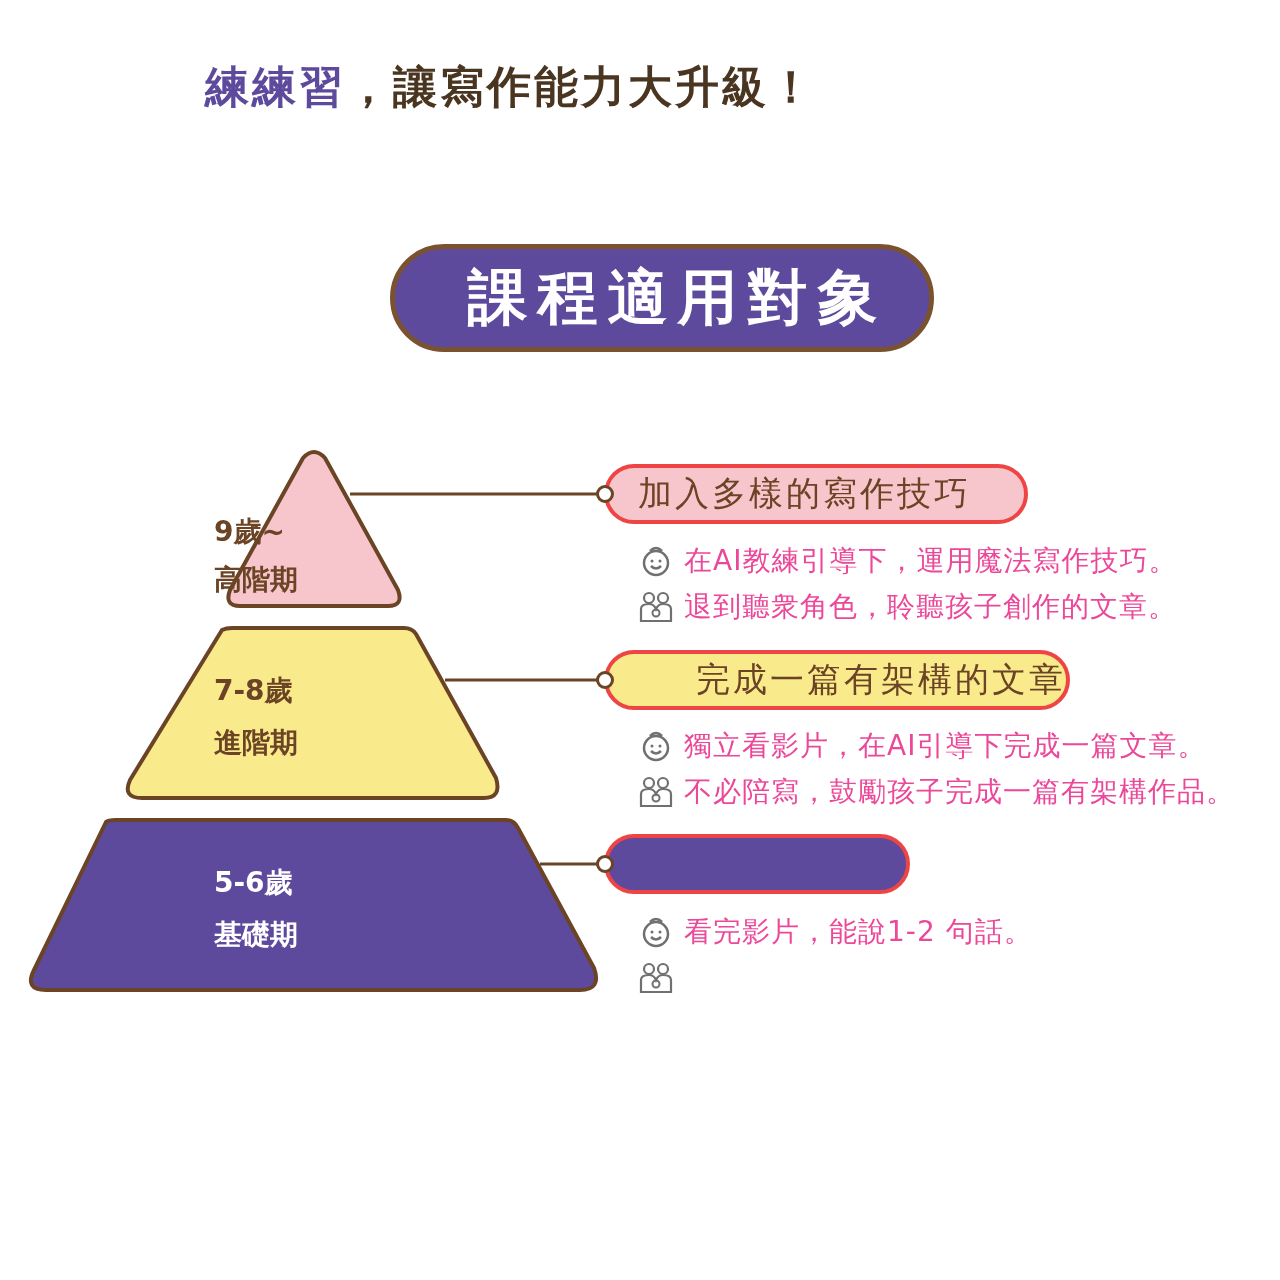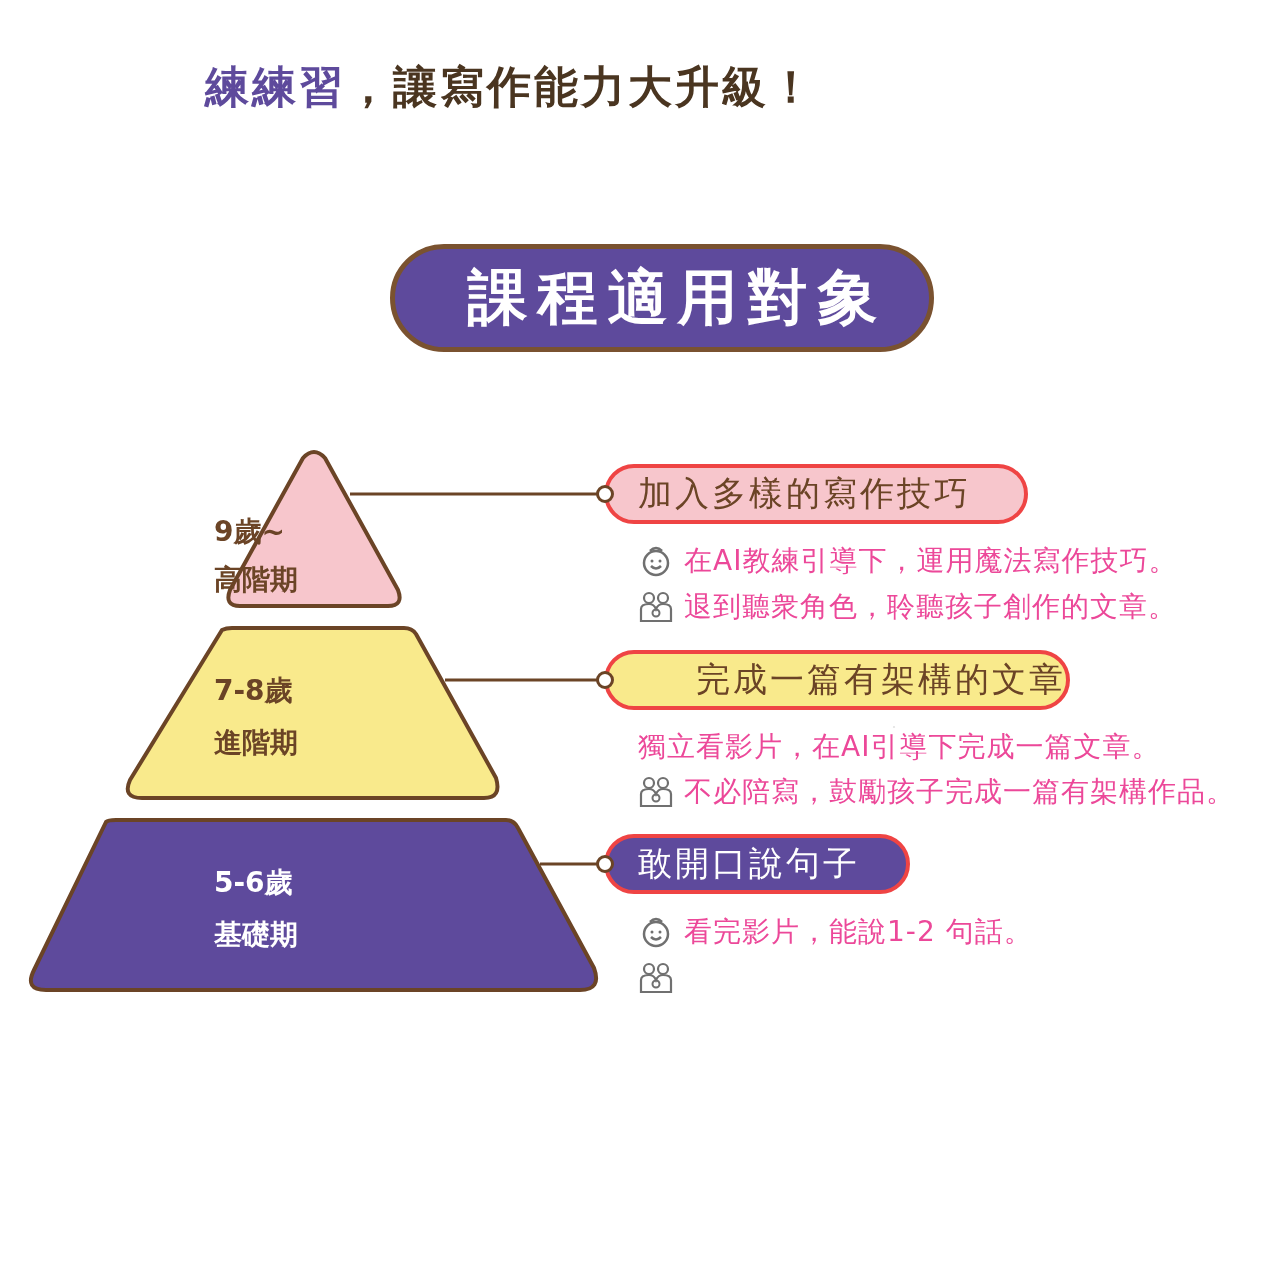--- a/index.html
+++ b/index.html
@@ -98,21 +98,21 @@
       <path d="M3,32 L3,20 Q3,15 11,15 Q16,15 18,20 Q20,15 25,15 Q33,15 33,20 L33,32 Z" fill="none" stroke="#707070" stroke-width="2.2"></path>
       <circle cx="18" cy="24" r="3.5" fill="none" stroke="#707070" stroke-width="2"></circle>
     </svg>
   <span>退到聽衆角色，聆聽孩子創作的文章。</span>
 </div>
 
 <div class="tag yellow" style="left:604px; top:650px; width:466px;">
   <span class="knob"></span>
   <span>完成一篇有架構的文章</span>
 </div>
-<div class="desc" style="left:638px; top:726px;flex-direction:column;">
+<div class="desc" style="left:638px; top:726px;">
   <svg class="ico" viewBox="0 0 36 36">
       <circle cx="18" cy="20" r="12" fill="none" stroke="#707070" stroke-width="2.5"></circle>
       <path d="M12,8 Q18,2 24,8" fill="none" stroke="#707070" stroke-width="2.5"></path>
       <circle cx="14" cy="18" r="1.5" fill="#707070"></circle>
       <circle cx="22" cy="18" r="1.5" fill="#707070"></circle>
       <path d="M13,23 Q18,28 23,23" fill="none" stroke="#707070" stroke-width="2.5"></path>
     </svg>
   <span>獨立看影片，在AI引導下完成一篇文章。</span>
 </div>
 <div class="desc" style="left:638px; top:772px;text-align:right;">
@@ -120,21 +120,20 @@
       <circle cx="11" cy="9" r="5" fill="none" stroke="#707070" stroke-width="2.2"></circle>
       <circle cx="25" cy="9" r="5" fill="none" stroke="#707070" stroke-width="2.2"></circle>
       <path d="M3,32 L3,20 Q3,15 11,15 Q16,15 18,20 Q20,15 25,15 Q33,15 33,20 L33,32 Z" fill="none" stroke="#707070" stroke-width="2.2"></path>
       <circle cx="18" cy="24" r="3.5" fill="none" stroke="#707070" stroke-width="2"></circle>
     </svg>
   <span>不必陪寫，鼓勵孩子完成一篇有架構作品。</span>
 </div>
 
 <div class="tag purple" style="left:604px; top:834px; width:306px;">
   <span class="knob"></span>
-  <span>敢開口說句子</span>
 </div>
 <div class="desc" style="left:638px; top:912px;">
   <svg class="ico" viewBox="0 0 36 36">
       <circle cx="18" cy="20" r="12" fill="none" stroke="#707070" stroke-width="2.5"></circle>
       <path d="M12,8 Q18,2 24,8" fill="none" stroke="#707070" stroke-width="2.5"></path>
       <circle cx="14" cy="18" r="1.5" fill="#707070"></circle>
       <circle cx="22" cy="18" r="1.5" fill="#707070"></circle>
       <path d="M13,23 Q18,28 23,23" fill="none" stroke="#707070" stroke-width="2.5"></path>
     </svg>
   <span>看完影片，能說1-2 句話。</span>

